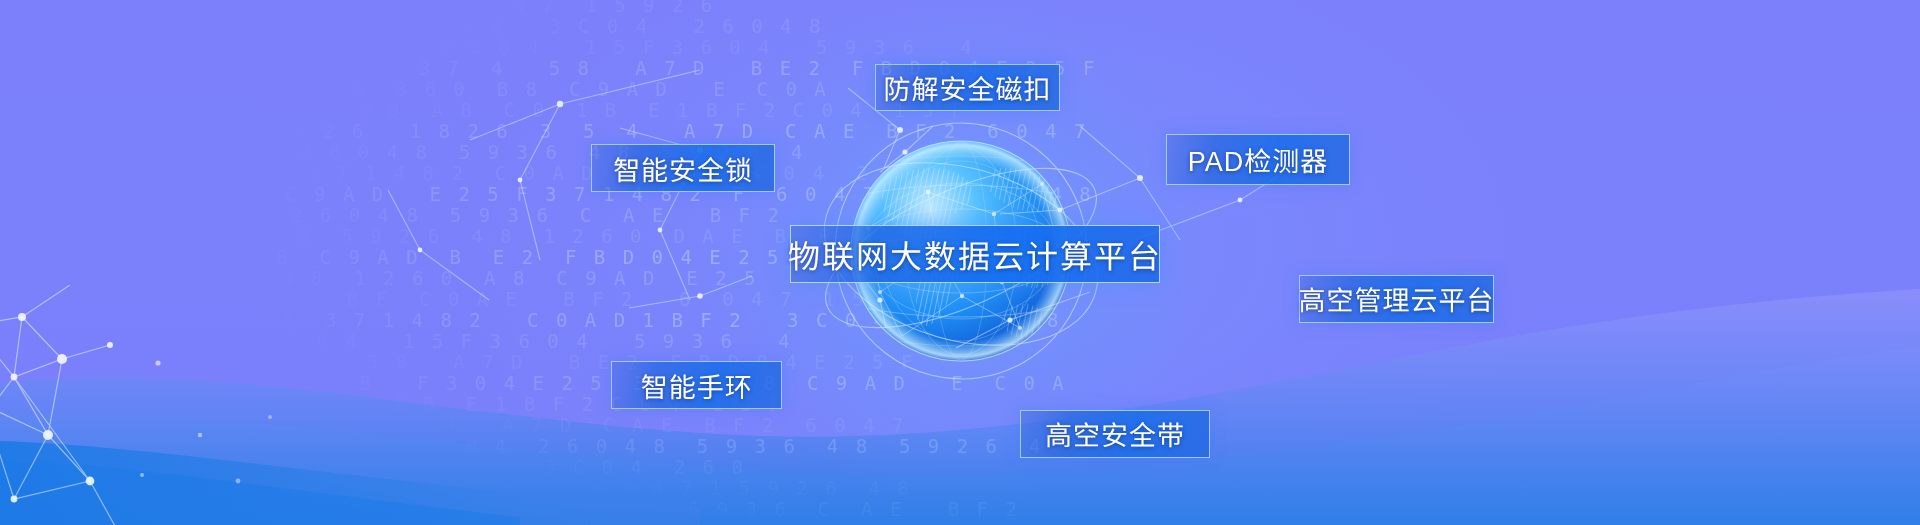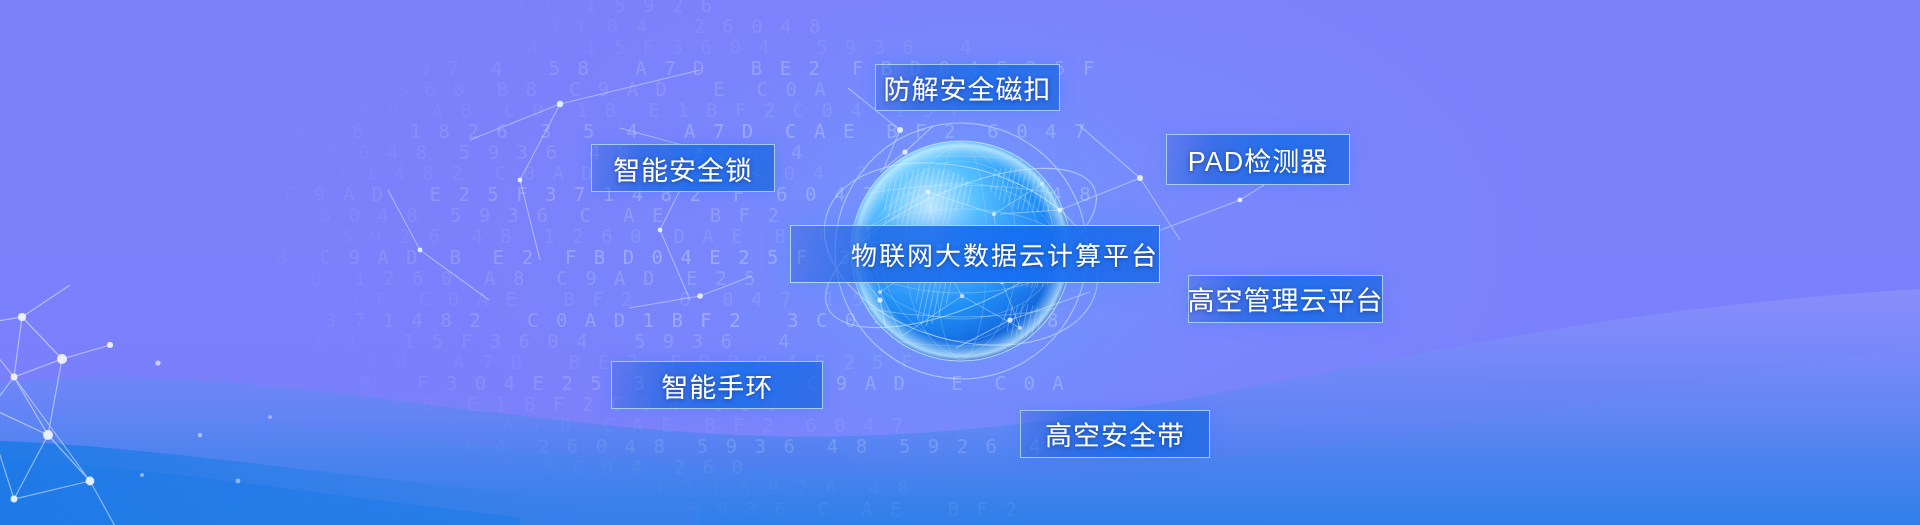--- a/index.html
+++ b/index.html
@@ -54,26 +54,25 @@
     border:1px solid rgba(168,208,255,0.95);
     background:linear-gradient(100deg, rgba(44,96,214,0.30) 0%, rgba(40,104,226,0.78) 26%, rgba(30,110,235,0.92) 60%, rgba(34,104,226,0.80) 100%);
     color:#ffffff;
     font-size:27px;
     letter-spacing:1px;
     text-shadow:0 1px 4px rgba(8,30,90,0.55);
     white-space:nowrap;
     box-shadow:0 0 14px rgba(60,120,255,0.35);
   }
   .label.center{
-    font-size:26px;
+    font-size:32px;
     letter-spacing:2px;
     border-color:rgba(180,216,255,0.98);
     background:linear-gradient(100deg, rgba(40,92,210,0.34) 0%, rgba(32,104,230,0.86) 24%, rgba(22,112,242,0.96) 58%, rgba(30,104,232,0.86) 100%);
     box-shadow:0 0 22px rgba(70,140,255,0.45);
-    justify-content:flex-end;
   }
 
   
   .nodes{position:absolute;left:-30px;bottom:-10px;width:340px;height:250px;pointer-events:none;}
 </style>
 </head>
 <body>
 
 <div id="banner">
 
@@ -281,23 +280,23 @@
 
   <div class="label" id="label-0" style="left: 875px; top: 63.75px; width: 185px; height: 47.5px;">
       <span>防解安全磁扣</span>
     </div>
   <div class="label" id="label-1" style="left: 591.25px; top: 136.25px; width: 183.75px; height: 47.5px; margin-top: 8px;">
       <span>智能安全锁</span>
     </div>
   <div class="label" id="label-2" style="left: 1166.25px; top: 133.75px; width: 183.75px; height: 51px;">
       <span>PAD检测器</span>
     </div>
-  <div class="label" id="label-3" style="left: 1188px; top: 275px; width: 195px; height: 47.5px;">
+  <div class="label" id="label-3" style="left: 1299px; top: 275px; width: 195px; height: 47.5px;">
       <span>高空管理云平台</span>
     </div>
-  <div class="label" id="label-4" style="left: 611.25px; top: 361.25px; width: 212px; height: 47.5px;">
+  <div class="label" id="label-4" style="left: 611.25px; top: 361.25px; width: 171px; height: 47.5px;">
       <span>智能手环</span>
     </div>
   <div class="label" id="label-5" style="left: 1020px; top: 410px; width: 190px; height: 47.5px; text-align: center;">
       <span>高空安全带</span>
     </div>
 
 </div>
 
 </body></html>

